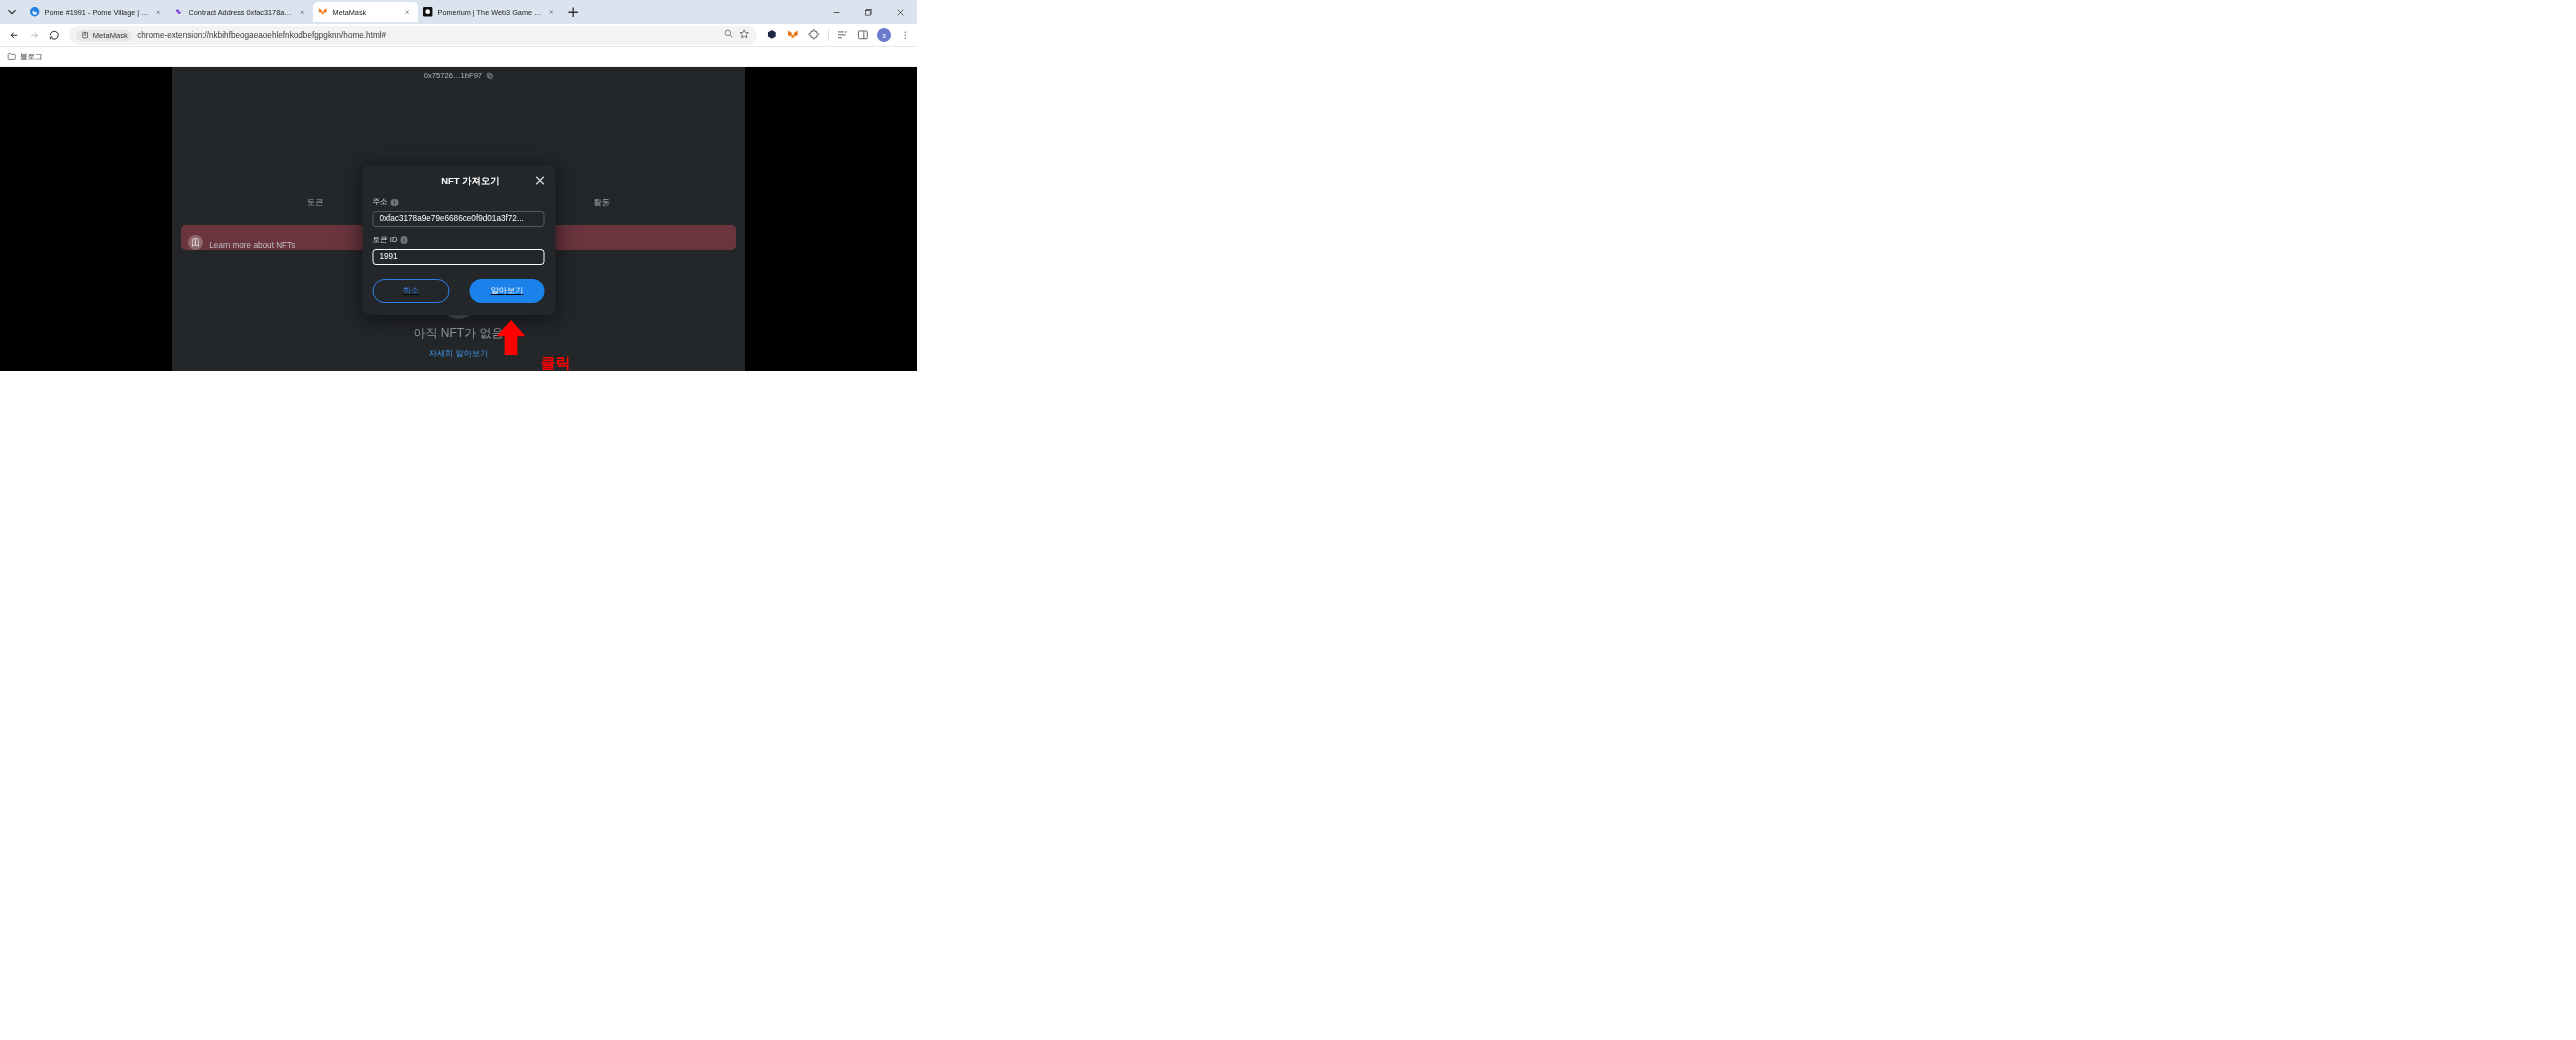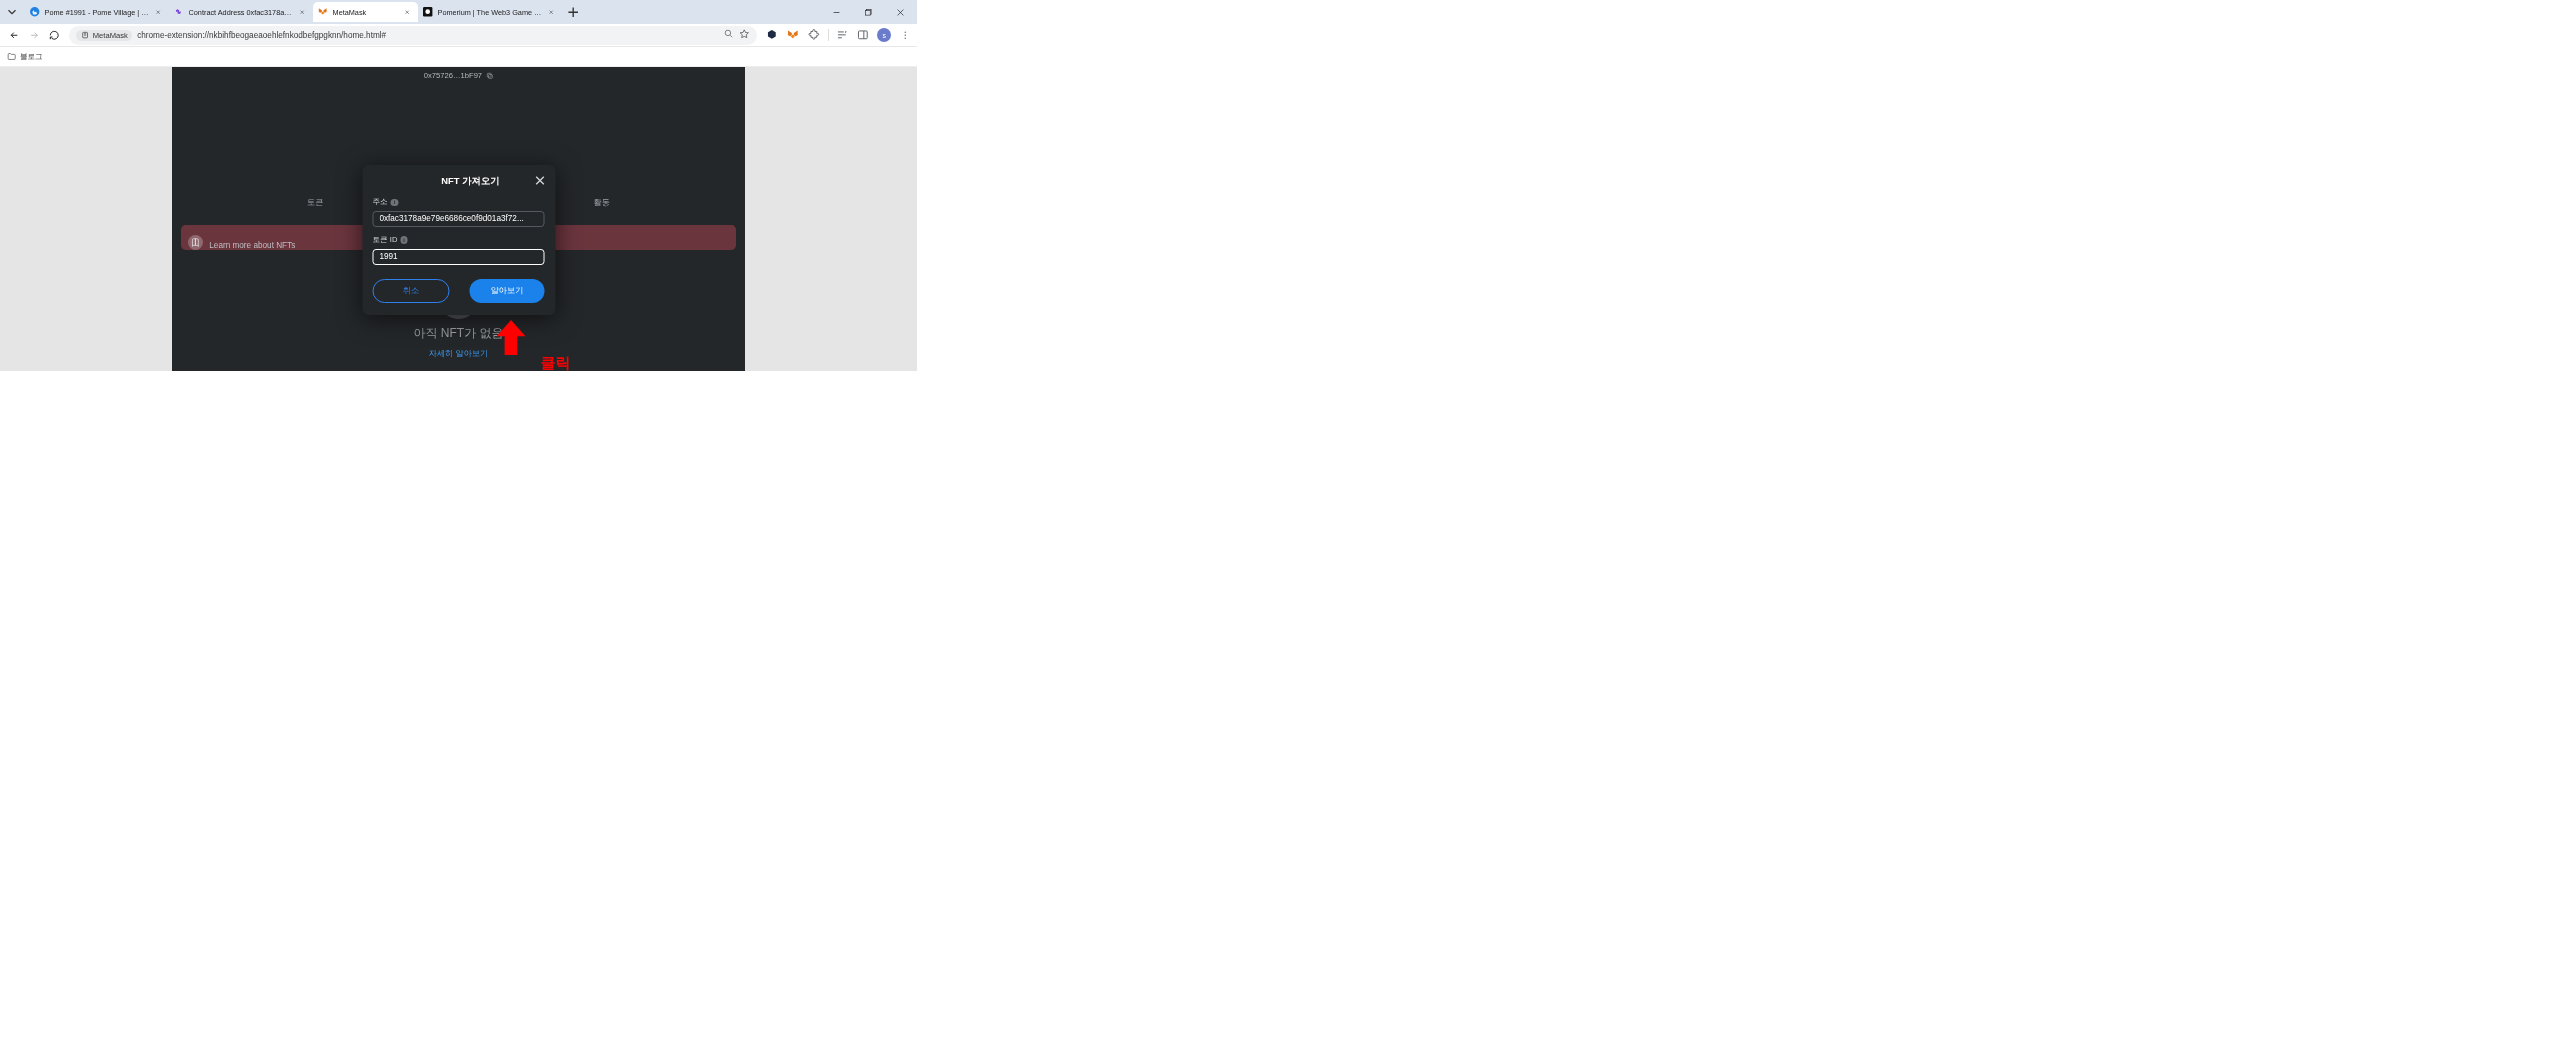--- a/index.html
+++ b/index.html
@@ -22,21 +22,21 @@
     .addressbar { flex:1; margin:0 4.7px; height:19.3px; background:#f1f3f4; border-radius:10px; display:flex; align-items:center; padding:0 7px; font-size:8.2px; color:#555; }
     .chip { display:flex; align-items:center; gap:3.5px; background:rgba(0,0,0,0.05); border-radius:8.2px; padding:1.2px 4.7px; margin-right:4.7px; color:#333; font-size:7.6px; }
     .chip svg { width:8.2px; height:8.2px; }
     .url { flex:1; color:#3a3a3a; white-space:nowrap; overflow:hidden; }
     .addr-end { display:flex; align-items:center; gap:5.9px; }
     .ext-icons { display:flex; align-items:center; gap:7px; margin-left:3.5px; }
     .ext-icons .ic { width:14px; height:14px; display:flex; align-items:center; justify-content:center; color:#5f6368; cursor:pointer; }
     .profile-circle { width:14px; height:14px; border-radius:50%; background:#6b7bcc; color:#fff; display:flex; align-items:center; justify-content:center; font-size:7px; }
     .bookmarkbar { height:20px; display:flex; align-items:center; padding:0 7px; font-size:7.6px; color:#333; gap:3.5px; border-bottom:0.6px solid #eee; }
     .bookmarkbar .folder-ic { width:9.4px; height:9.4px; }
-    .content { position:relative; height:calc(100% - 24px - 23.4px - 20px); background:#e5e5e5; }
+    .content { position:relative; height:calc(100% - 24px - 23.4px - 20px); background:#000000; }
     .mm-app { position:absolute; left:172px; top:0; width:573px; height:100%; background:#24272a; }
     .mm-wallet { text-align:center; color:#b7b9bd; font-size:7.6px; margin-top:3.5px; display:flex; justify-content:center; align-items:center; gap:3.5px; }
     .copy-ic { width:7.6px; height:7.6px; display:inline-flex; }
     .mm-tabs { display:flex; margin-top:117px; font-size:8.2px; }
     .mm-tab { flex:1; text-align:center; color:#9fa3a8; cursor:pointer; }
     .nft-banner { margin:17.6px 9.4px 0 9.4px; height:24.6px; background:rgba(165,66,78,0.55); border-radius:4.7px; display:flex; align-items:flex-end; padding:0 7px; gap:5.9px; }
     .nft-banner .book { width:15px; height:15px; border-radius:50%; background:rgba(255,255,255,0.25); display:flex; align-items:center; justify-content:center; }
     .nft-banner-text { color:#bfbfc5; font-size:8.2px; }
     .nft-placeholder { margin-top:30px; display:flex; flex-direction:column; align-items:center; gap:5.9px; }
     .ph-circle { width:39px; height:39px; border-radius:50%; background:#52555a; display:flex; align-items:center; justify-content:center; }
@@ -44,21 +44,21 @@
     .ph-link { color:#3c9bf2; font-size:8.2px; cursor:pointer; }
     .modal { position:absolute; left:calc(50% + 0px); top:98px; transform:translateX(-50%); width:193px; background:#24272a; border-radius:5.9px; padding:0 0 11.7px 0; box-shadow:0 3.5px 23.4px rgba(0,0,0,0.6); }
     .modal-header { display:flex; align-items:center; justify-content:center; position:relative; height:32px; }
     .modal-title { color:#fff; font-weight:700; font-size:9.4px;margin-left:24px; }
     .modal-close { position:absolute; right:8.2px; top:8.8px; width:13px; height:13px; color:#d5d7da; cursor:pointer; }
     .field { padding:0 10.5px; margin-bottom:8.2px; }
     .label { color:#d7d8db; font-size:7.6px; margin-bottom:3.5px; display:flex; align-items:center; gap:2.9px; }
     .info-ic { width:7.6px; height:7.6px; border-radius:50%; background:#6f7277; display:inline-flex; align-items:center; justify-content:center; font-size:5.3px; color:#24272a; font-weight:bold; }
     .inp { width:100%; height:16px; background:#24272a; border:0.6px solid #565a60; border-radius:3.5px; color:#fff; font-size:8.2px; padding:0 5.9px; outline:none; }
     .inp.focused { border:0.6px solid #fff; }
-    .modal-btns { display:flex; gap:20px; padding:5.9px 10.5px 0 10.5px; }
+    .modal-btns { display:flex; gap:20px; padding:5.9px 10.5px 0 10.5px;text-decoration:underline; }
     .btn { flex:1; height:24.6px; border-radius:13px; font-size:8.2px; display:flex; align-items:center; justify-content:center; cursor:pointer; }
     .btn-cancel { border:0.6px solid #2f80ed; color:#2f80ed; background:transparent; }
     .btn-primary { background:#1a82ea; color:#fff; }
     .arrow-annot { position:absolute; left:calc(50% + 52px); top:253px; transform:translateX(-50%); pointer-events:none; }
     .arrow-label { position:absolute; left:calc(50% + 97px); top:287px; transform:translateX(-50%); font-size:15px; font-weight:900; color:#ff0000; pointer-events:none; }
   </style>
 </head>
 <body>
 
 <div class="tabstrip">

